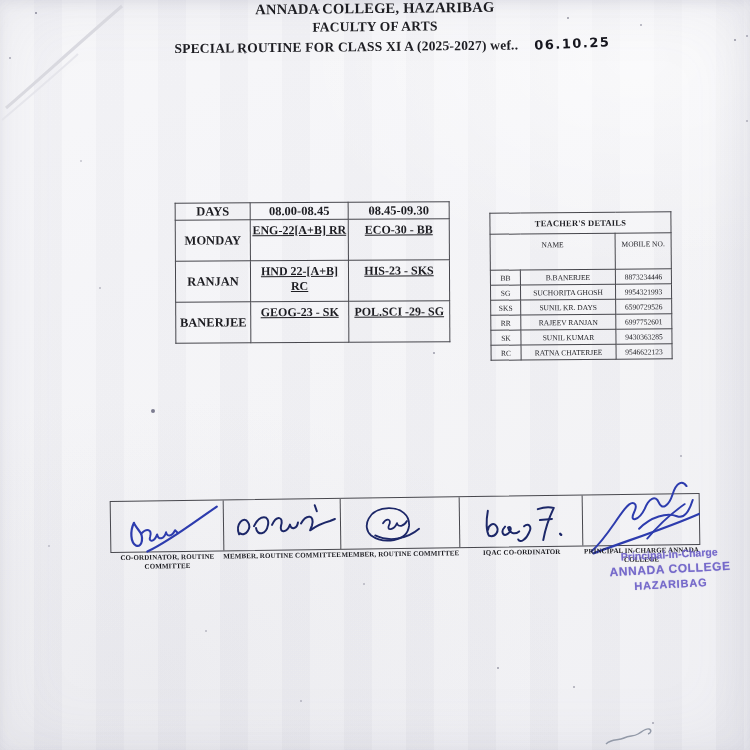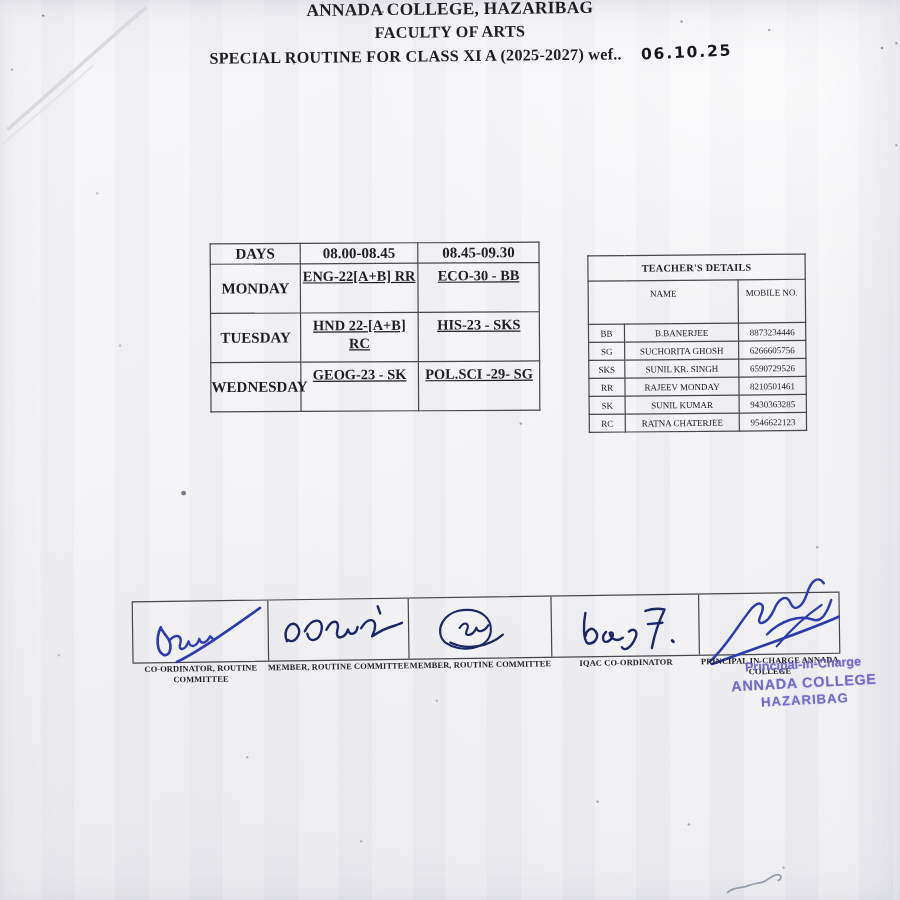--- a/index.html
+++ b/index.html
@@ -109,26 +109,26 @@
       <th>DAYS</th>
       <th>08.00-08.45</th>
       <th>08.45-09.30</th>
     </tr>
     <tr class="drow">
       <td class="daycell">MONDAY</td>
       <td class="coursecell">ENG-22[A+B] RR</td>
       <td class="coursecell">ECO-30 - BB</td>
     </tr>
     <tr class="drow">
-      <td class="daycell">TUESDAY</td>
+      <td class="daycell">RANJAN</td>
       <td class="coursecell">HND 22-[A+B] RC</td>
       <td class="coursecell">HIS-23 - SKS</td>
     </tr>
     <tr class="drow">
-      <td class="daycell">WEDNESDAY</td>
+      <td class="daycell">BANERJEE</td>
       <td class="coursecell">GEOG-23 - SK</td>
       <td class="coursecell">POL.SCI -29- SG</td>
     </tr>
   </tbody>
     </table>
 
   <table class="teachers">
     <colgroup>
         <col style="width:30px">
         <col style="width:95px">
@@ -143,31 +143,31 @@
       <th>MOBILE NO.</th>
     </tr>
     <tr class="trow">
       <td class="code">BB</td>
       <td>B.BANERJEE</td>
       <td>8873234446</td>
     </tr>
     <tr class="trow">
       <td class="code">SG</td>
       <td>SUCHORITA GHOSH</td>
-      <td>6266605756</td>
+      <td>9954321993</td>
     </tr>
     <tr class="trow">
       <td class="code">SKS</td>
-      <td>SUNIL KR. SINGH</td>
+      <td>SUNIL KR. DAYS</td>
       <td>6590729526</td>
     </tr>
     <tr class="trow">
       <td class="code">RR</td>
-      <td>RAJEEV MONDAY</td>
-      <td>8210501461</td>
+      <td>RAJEEV RANJAN</td>
+      <td>6997752601</td>
     </tr>
     <tr class="trow">
       <td class="code">SK</td>
       <td>SUNIL KUMAR</td>
       <td>9430363285</td>
     </tr>
     <tr class="trow">
       <td class="code">RC</td>
       <td>RATNA CHATERJEE</td>
       <td>9546622123</td>

